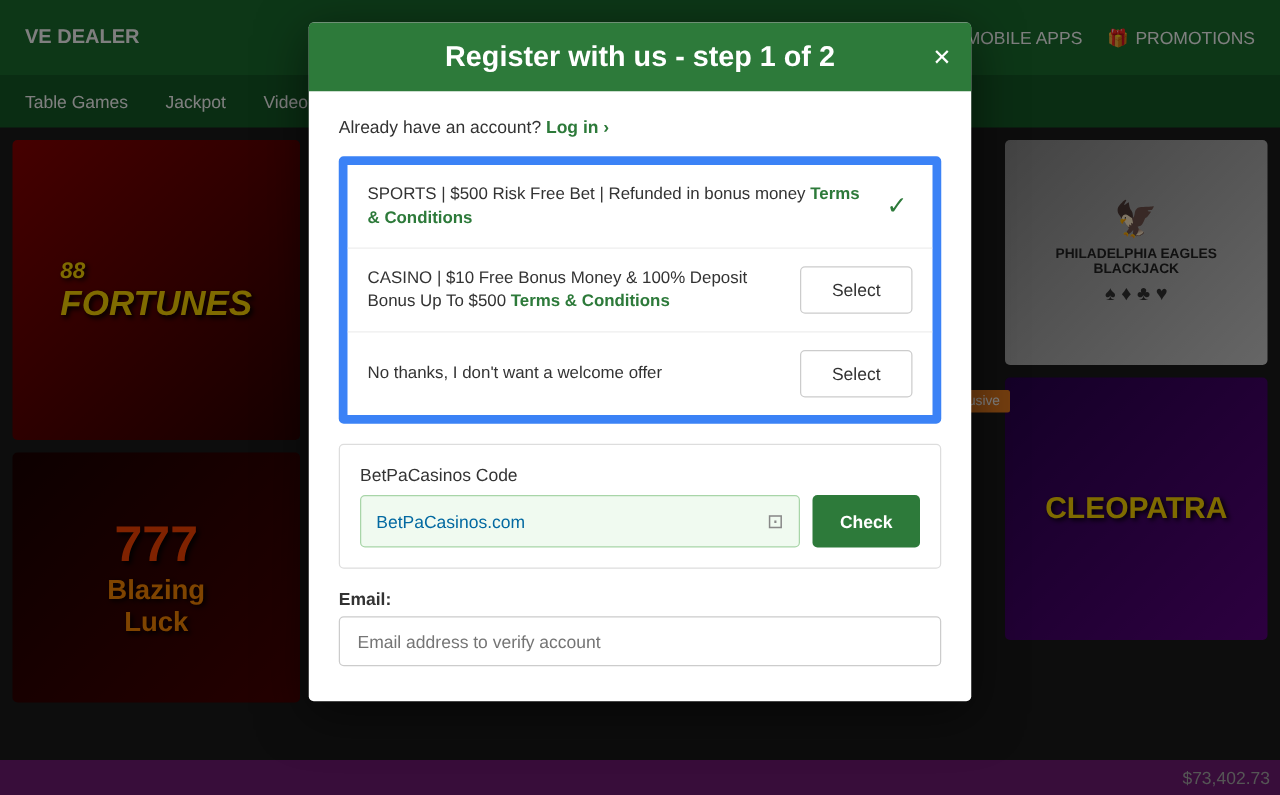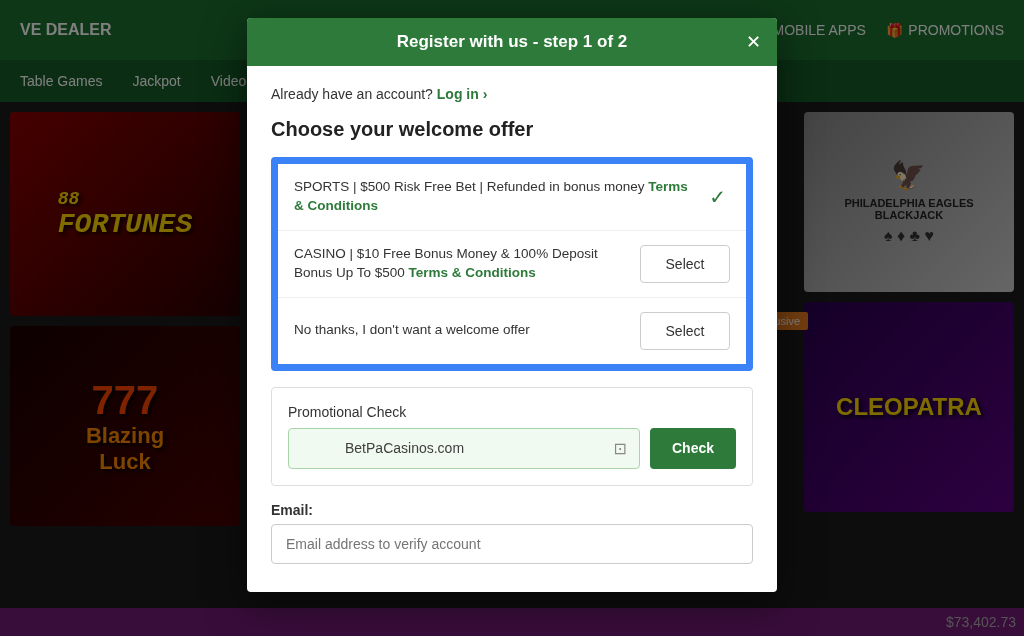--- a/index.html
+++ b/index.html
@@ -78,30 +78,29 @@
 
     .bg-left {
       width: 230px;
       display: flex;
       flex-direction: column;
       gap: 10px;
     }
 
     .bg-img-1 {
       background: linear-gradient(135deg, #8b0000, #2d0000);
-      height: 204px;
+      height: 240px;
       border-radius: 4px;
       display: flex;
       align-items: center;
       justify-content: center;
       color: #ffd700;
       font-size: 36px;
       font-weight: bold;
       font-style: italic;
-      font-family: Liberation Mono, monospace;
     }
 
     .bg-img-2 {
       background: linear-gradient(135deg, #1a0000, #4a0000);
       height: 200px;
       border-radius: 4px;
       display: flex;
       align-items: center;
       justify-content: center;
       color: #ff4400;
@@ -197,21 +196,21 @@
       background: #2d7a3a;
       padding: 14px 20px;
       display: flex;
       align-items: center;
       justify-content: center;
       position: relative;
     }
 
     .modal-title {
       color: white;
-      font-size: 17px;
+      font-size: 23px;
       font-weight: bold;
     }
 
     .modal-close {
       position: absolute;
       right: 16px;
       top: 50%;
       transform: translateY(-50%);
       color: white;
       font-size: 18px;
@@ -339,23 +338,22 @@
       border-radius: 4px;
       padding: 10px 12px;
       font-size: 14px;
       color: #333;
       display: flex;
       align-items: center;
       justify-content: space-between;
     }
 
     .promo-input-text {
-      color: #404040;
-      font-size: 14px;
-      margin-left: 44px;
+      color: #0369a1;
+      font-size: 14px;
     }
 
     .promo-clear-icon {
       color: #888;
       font-size: 16px;
     }
 
     .btn-check {
       background: #2d7a3a;
       color: white;
@@ -453,21 +451,20 @@
       <button class="modal-close">✕</button>
     </div>
 
     <div class="modal-body">
 
       <div class="already-account">
         <span>Already have an account?</span>
         <a class="login-link" href="#">Log in</a>
       </div>
 
-      <div class="section-title">Choose your welcome offer</div>
 
       <div class="offers-container">
 
         <div class="offer-row">
           <div class="offer-text">
             <span>SPORTS | $500 Risk Free Bet | Refunded in bonus money </span>
             <a class="terms-link" href="#">Terms &amp; Conditions</a>
           </div>
           <span class="check-icon">✓</span>
         </div>
@@ -482,21 +479,21 @@
 
         <div class="offer-row">
           <div class="offer-text">
             <span>No thanks, I don't want a welcome offer</span>
           </div>
           <button class="btn-select">Select</button>
         </div>
       </div>
 
       <div class="promo-section">
-        <div class="promo-label">Promotional Check</div>
+        <div class="promo-label">BetPaCasinos Code</div>
         <div class="promo-input-row">
           <div class="promo-input">
             <span class="promo-input-text">BetPaCasinos.com</span>
             <span class="promo-clear-icon">⊡</span>
           </div>
           <button class="btn-check">Check</button>
         </div>
       </div>
 
       <div class="email-section">

